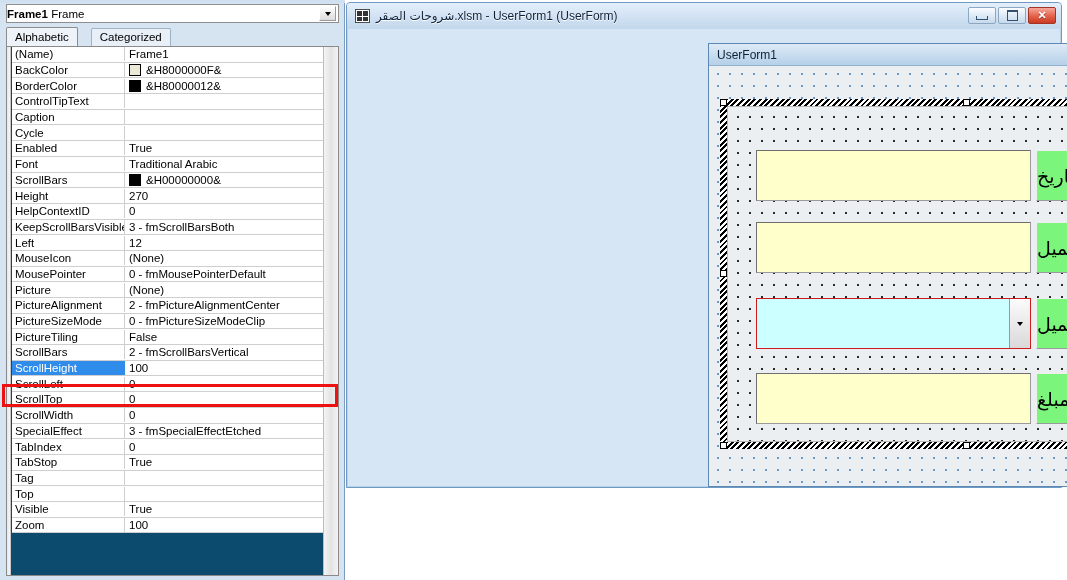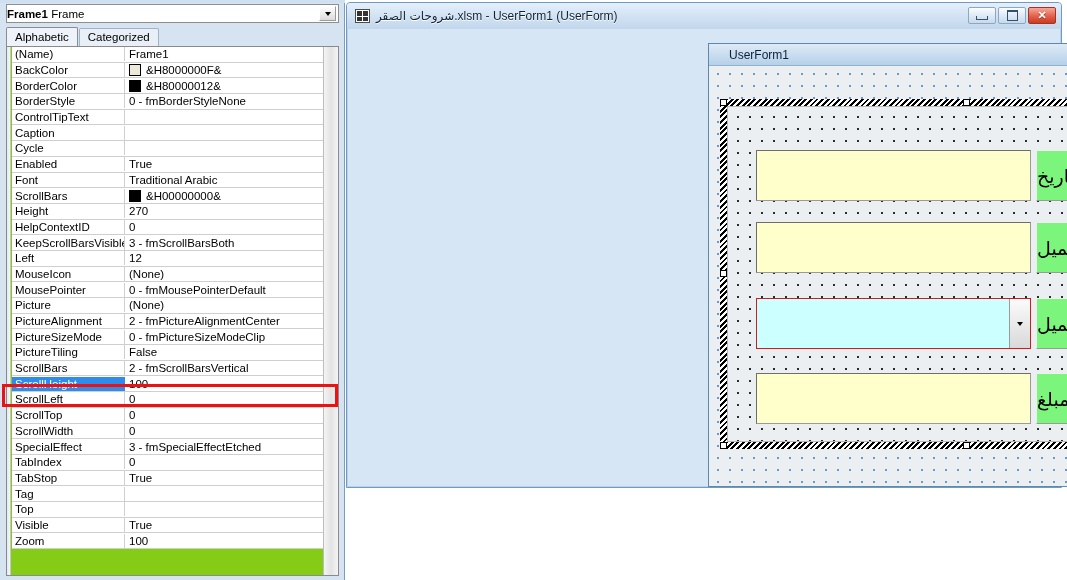--- a/index.html
+++ b/index.html
@@ -49,28 +49,28 @@
     width:0;height:0;border-left:3px solid transparent;
     border-right:3px solid transparent;border-top:4px solid #000;
   }
 
   
   #tabs{position:absolute;left:6px;top:27px;height:19px;display:flex;align-items:flex-end;}
   .tab{
     height:18px;line-height:17px;padding:0 8px;font-size:11.5px;
     background:#e8eff7;border:1px solid #9fb3c7;border-bottom:none;
     border-radius:2px 2px 0 0;box-sizing:border-box;cursor:default;color:#000;
-    margin-right:1px;
+    margin-right:13px;
   }
   .tab.active{background:#eef3f9;height:19px;line-height:18px;font-weight:normal;border-color:#8c8c8c;}
 
   
   #grid-frame{
     position:absolute;left:6px;top:46px;width:333px;height:530px;
-    background:#84cc16;
+    background:#0c4a6e;
     border:1px solid #8a8a8a;
     box-sizing:border-box;
     overflow:hidden;
   }
   #grid-inner{
     position:absolute;left:0;top:0;width:318px;height:100%;
     overflow:hidden;
   }
   .prow{
     position:relative;height:15.7px;display:flex;align-items:center;
@@ -169,21 +169,21 @@
     background:#eceff1;
     border:1px solid #5d88b3;
     box-sizing:border-box;
   }
   #uf-title{
     position:absolute;left:0;top:0;width:100%;height:22px;
     background:linear-gradient(#dfeaf6,#c7dcef 55%,#b6d0e8);
     border-bottom:1px solid #8fb2d2;
     display:flex;align-items:center;box-sizing:border-box;
   }
-  #uf-title .ttl{font-size:12px;color:#0d2136;margin-left:20px;white-space:nowrap;}
+  #uf-title .ttl{font-size:12px;color:#0d2136;margin-left:8px;white-space:nowrap;}
   
   #uf-surface{
     position:absolute;left:1px;top:22px;right:1px;bottom:1px;
     background-color:#eceff1;
     background-image:radial-gradient(#5f93c6 0.7px, transparent 0.8px);
     background-size:12px 12px;
     background-position:2px 2px;
     overflow:hidden;
   }
 
@@ -288,24 +288,20 @@
             </div>
           </div>
           <div class="prow">
             <div class="pname">BorderColor</div>
             <div class="pval">
               <span class="swatch" style="background: rgb(0, 0, 0);"></span>
               <span>&amp;H80000012&amp;</span>
             </div>
           </div>
           <div class="prow">
-            <div class="pname">BorderStyle</div>
-            <div class="pval">0 - fmBorderStyleNone</div>
-          </div>
-          <div class="prow">
             <div class="pname">ControlTipText</div>
             <div class="pval"></div>
           </div>
           <div class="prow">
             <div class="pname">Caption</div>
             <div class="pval"></div>
           </div>
           <div class="prow">
             <div class="pname">Cycle</div>
           </div>

